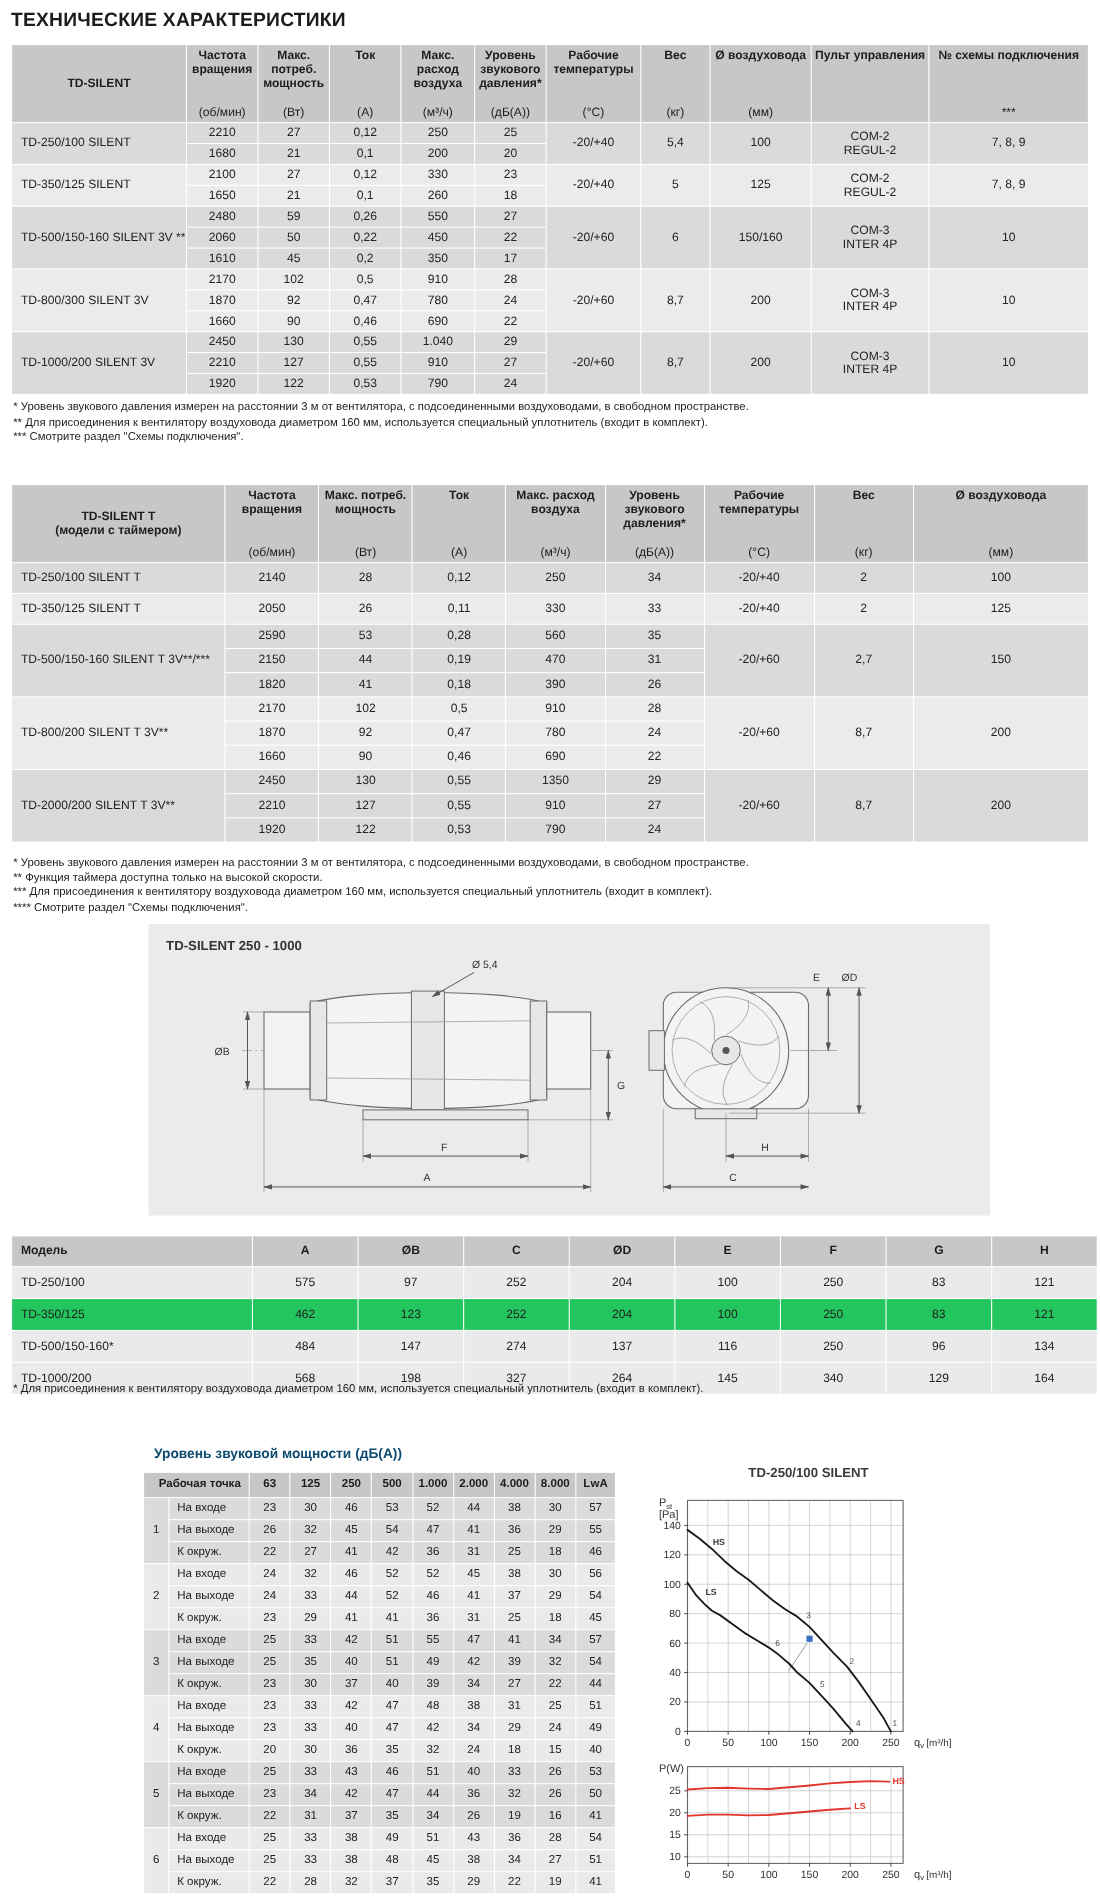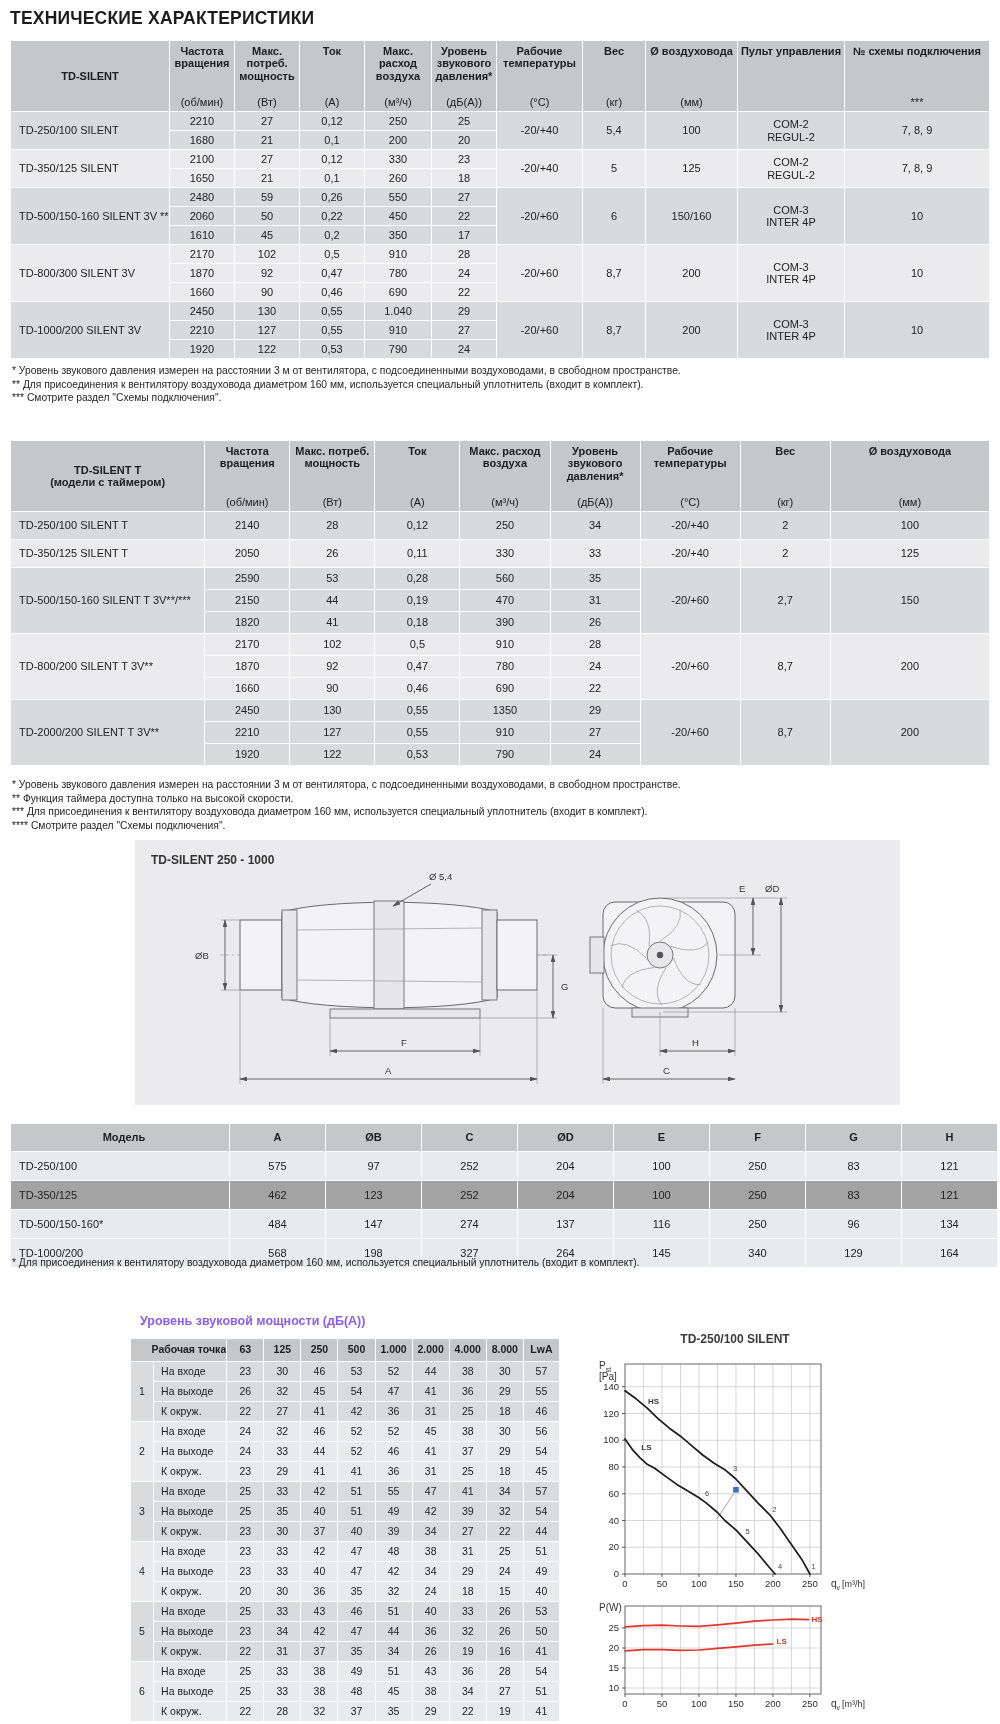--- a/index.html
+++ b/index.html
@@ -29,27 +29,27 @@
   .dtitle{font-size:12px;font-weight:bold;fill:#333}
   .dlab{font-size:9.5px;fill:#333}
   .part{fill:#f3f3f5;stroke:#6a6a6c;stroke-width:1}
   .part2{fill:#e7e7e9;stroke:#6a6a6c;stroke-width:.9}
   .thin{stroke:#9a9a9c;stroke-width:.7;fill:none}
   .cline{stroke:#a6a6a8;stroke-width:.7;stroke-dasharray:9,3,2,3}
   .ext{stroke:#8a8a8c;stroke-width:.6}
   .dim{stroke:#555;stroke-width:.9;fill:none}
   #t3{left:10px;top:1123px;width:980px}
   #t3 tr{height:28px}
-  .t3a{background:#e9eaec}.t3b{background:#a3a3a3}
-  #sound-title{position:absolute;left:140px;top:1314px;font-size:12.5px;font-weight:bold;color:#8b5cf6}
+  .t3a{background:#e9eaec}.t3b{background:#22c55e}
+  #sound-title{position:absolute;left:140px;top:1314px;font-size:12.5px;font-weight:bold;color:#0c4a6e}
   #t4{left:130px;top:1338px;width:430px}
   #t4 td,#t4 th{font-size:10.5px}
   #t4 tr{height:19px}
   #t4 tr.h{height:22px}
-  .corner{text-align:right;padding-left:6px}
+  .corner{text-align:center;padding-left:6px}
   .labc{text-align:left;padding-left:7px}
   .sg0{background:#dadbdd}.sg1{background:#e9eaec}
   #chart-title{position:absolute;left:585px;top:1332px;width:300px;text-align:center;font-size:12px;font-weight:bold;color:#3a3a3a}
   #chart1{position:absolute;left:585px;top:1352px}
   #chart2{position:absolute;left:585px;top:1594px}
   .grid{stroke:#c5c6c8;stroke-width:.7}
   .axbox{fill:none;stroke:#67676a;stroke-width:1}
   .tick{stroke:#333;stroke-width:.8}
   .tl{font-size:9.5px;fill:#2e2e2e}
   .slab{font-size:8px;font-weight:bold}
@@ -558,21 +558,21 @@
         <col style="width:95px">
         <col style="width:95px">
         <col style="width:95px">
         <col style="width:95px">
         <col style="width:95px">
         <col style="width:95px">
         <col style="width:95px">
       </colgroup>
       <tbody>
         <tr style="height:27px">
-          <th class="model-cell" style="text-align:center">Модель</th>
+          <th class="model-cell" style="text-align:left">Модель</th>
           <th class="" style="">A</th>
           <th class="" style="">ØB</th>
           <th class="" style="">C</th>
           <th class="" style="">ØD</th>
           <th class="" style="">E</th>
           <th class="" style="">F</th>
           <th class="" style="">G</th>
           <th class="" style="">H</th>
         </tr>
         <tr>

